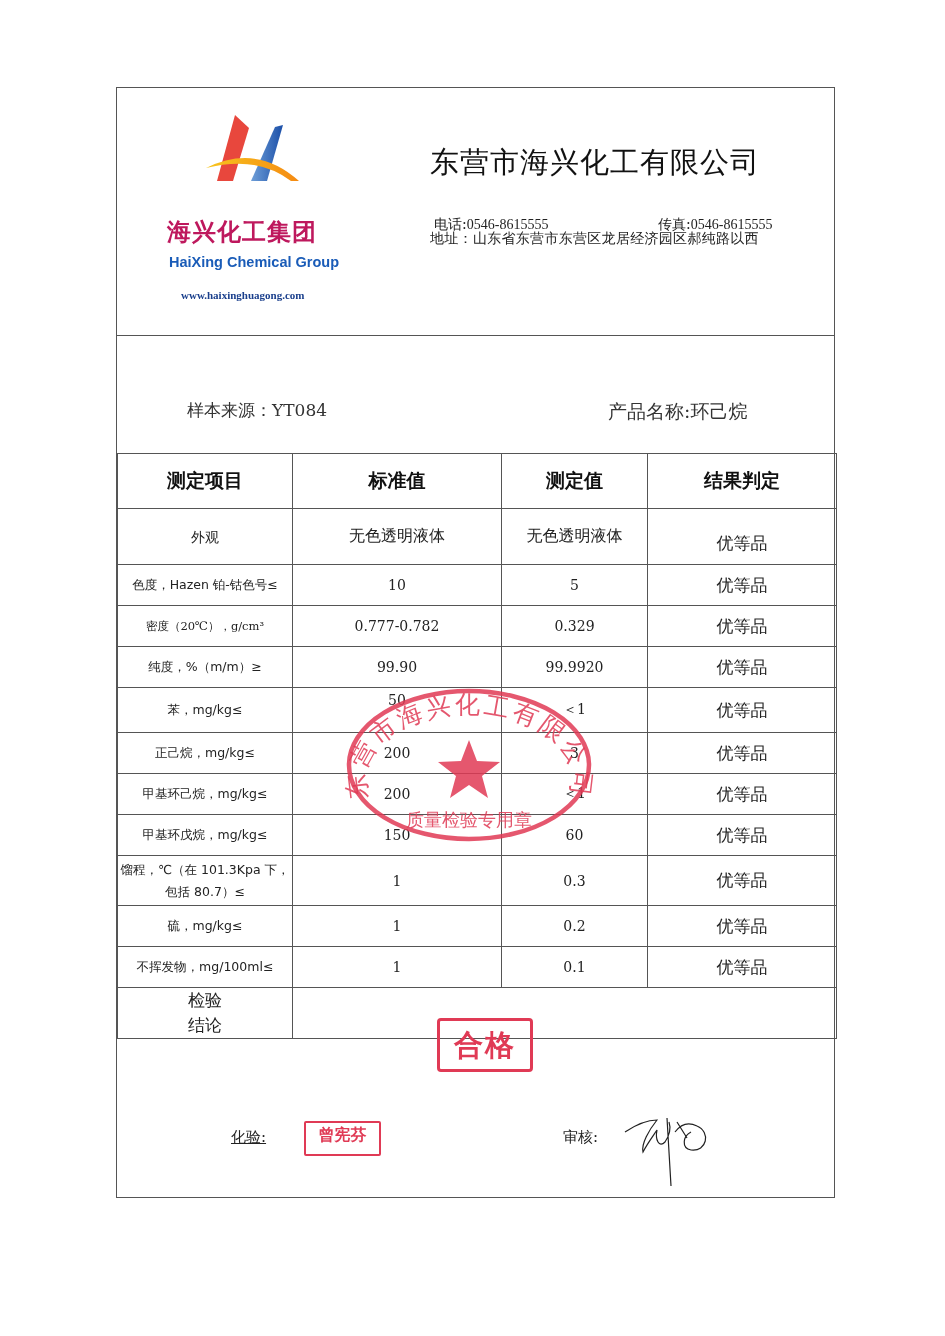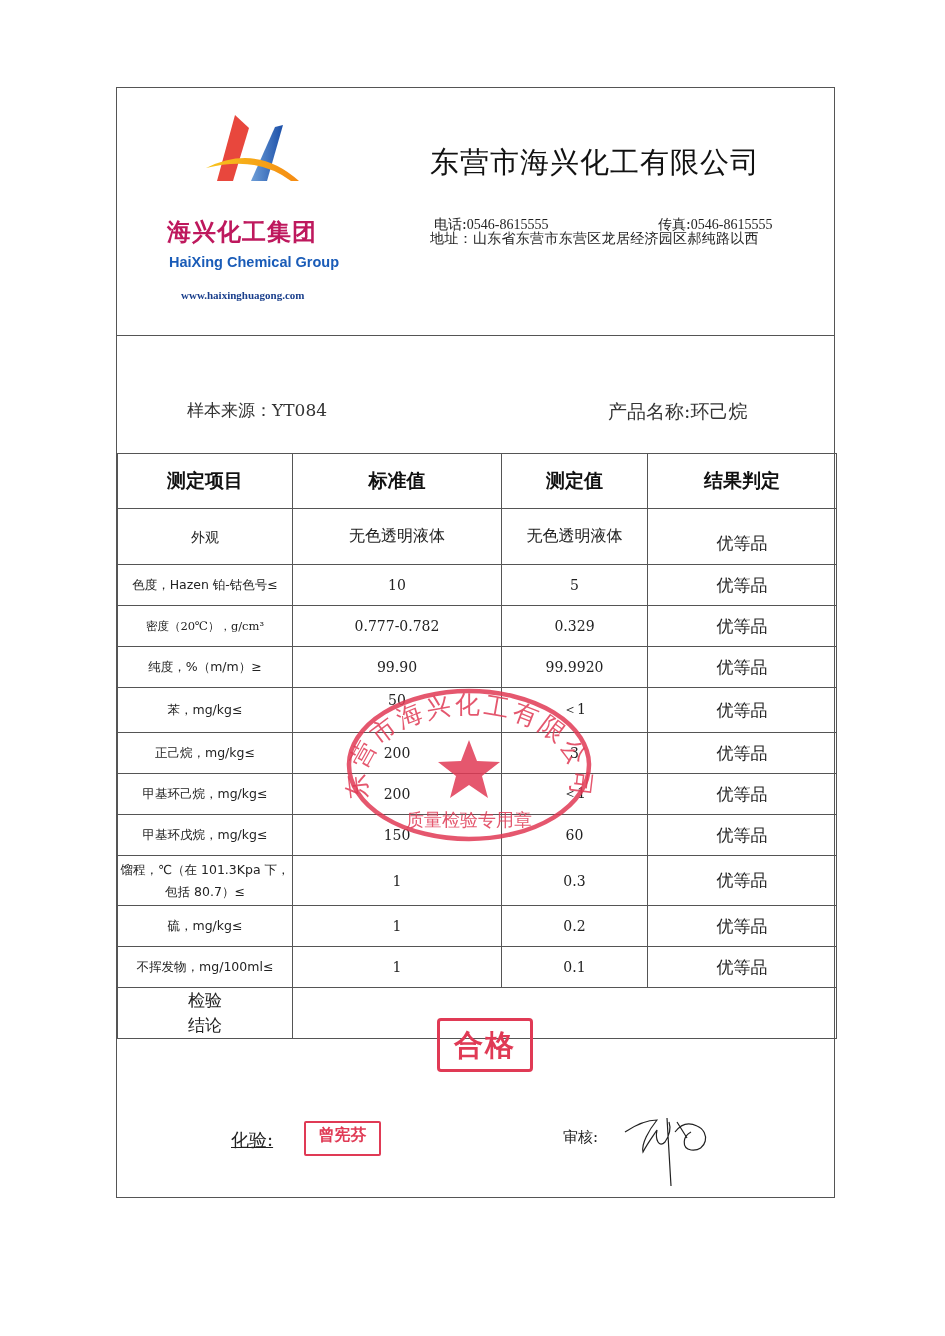--- a/index.html
+++ b/index.html
@@ -33,21 +33,21 @@
   table.res th { height: 54px; font-family: "DejaVu Sans", sans-serif; font-weight: bold; font-size: 19px; color: #111; }
   table.res td { height: 40px; font-size: 14px; color: #222; }
   td.item { font-family: "DejaVu Sans", sans-serif; font-size: 12.5px !important; line-height: 22px; }
   td.grade { font-size: 17px !important; }
   tr.tall td { height: 49px; }
   tr.first td { height: 41px; }
   .conc-row td { height: 128px; }
   .conc-label { font-size: 17px !important; line-height: 25px; }
 
   .foot { position: absolute; left: 0; top: 1012px; width: 100%; height: 99px; }
-  .lab-label { position: absolute; left: 114px; top: 28px; font-size: 18px; text-decoration: underline; }
+  .lab-label { position: absolute; left: 114px; top: 28px; font-size: 15px; text-decoration: underline; }
   .rev-label { position: absolute; left: 446px; top: 28px; font-size: 15px; }
 
   .stamp-pass { position: absolute; left: 307px; top: 930px; width: 96px; height: 54px;
                 border: 3px solid #e03a55; border-radius: 4px; box-sizing: border-box;
                 color: #e03a55; font-family: "DejaVu Sans", sans-serif; font-weight: bold; font-size: 29px;
                 text-align: center; line-height: 48px; letter-spacing: 2px; margin-left: 13px; }
   .stamp-name { position: absolute; left: 303px; top: 1033px; width: 77px; height: 35px;
                 border: 2.5px solid #e03a55; border-radius: 2px; box-sizing: border-box;
                 color: #e03a55; font-family: "DejaVu Sans", sans-serif; font-weight: bold; font-size: 16px;
                 text-align: center; line-height: 24px; }

